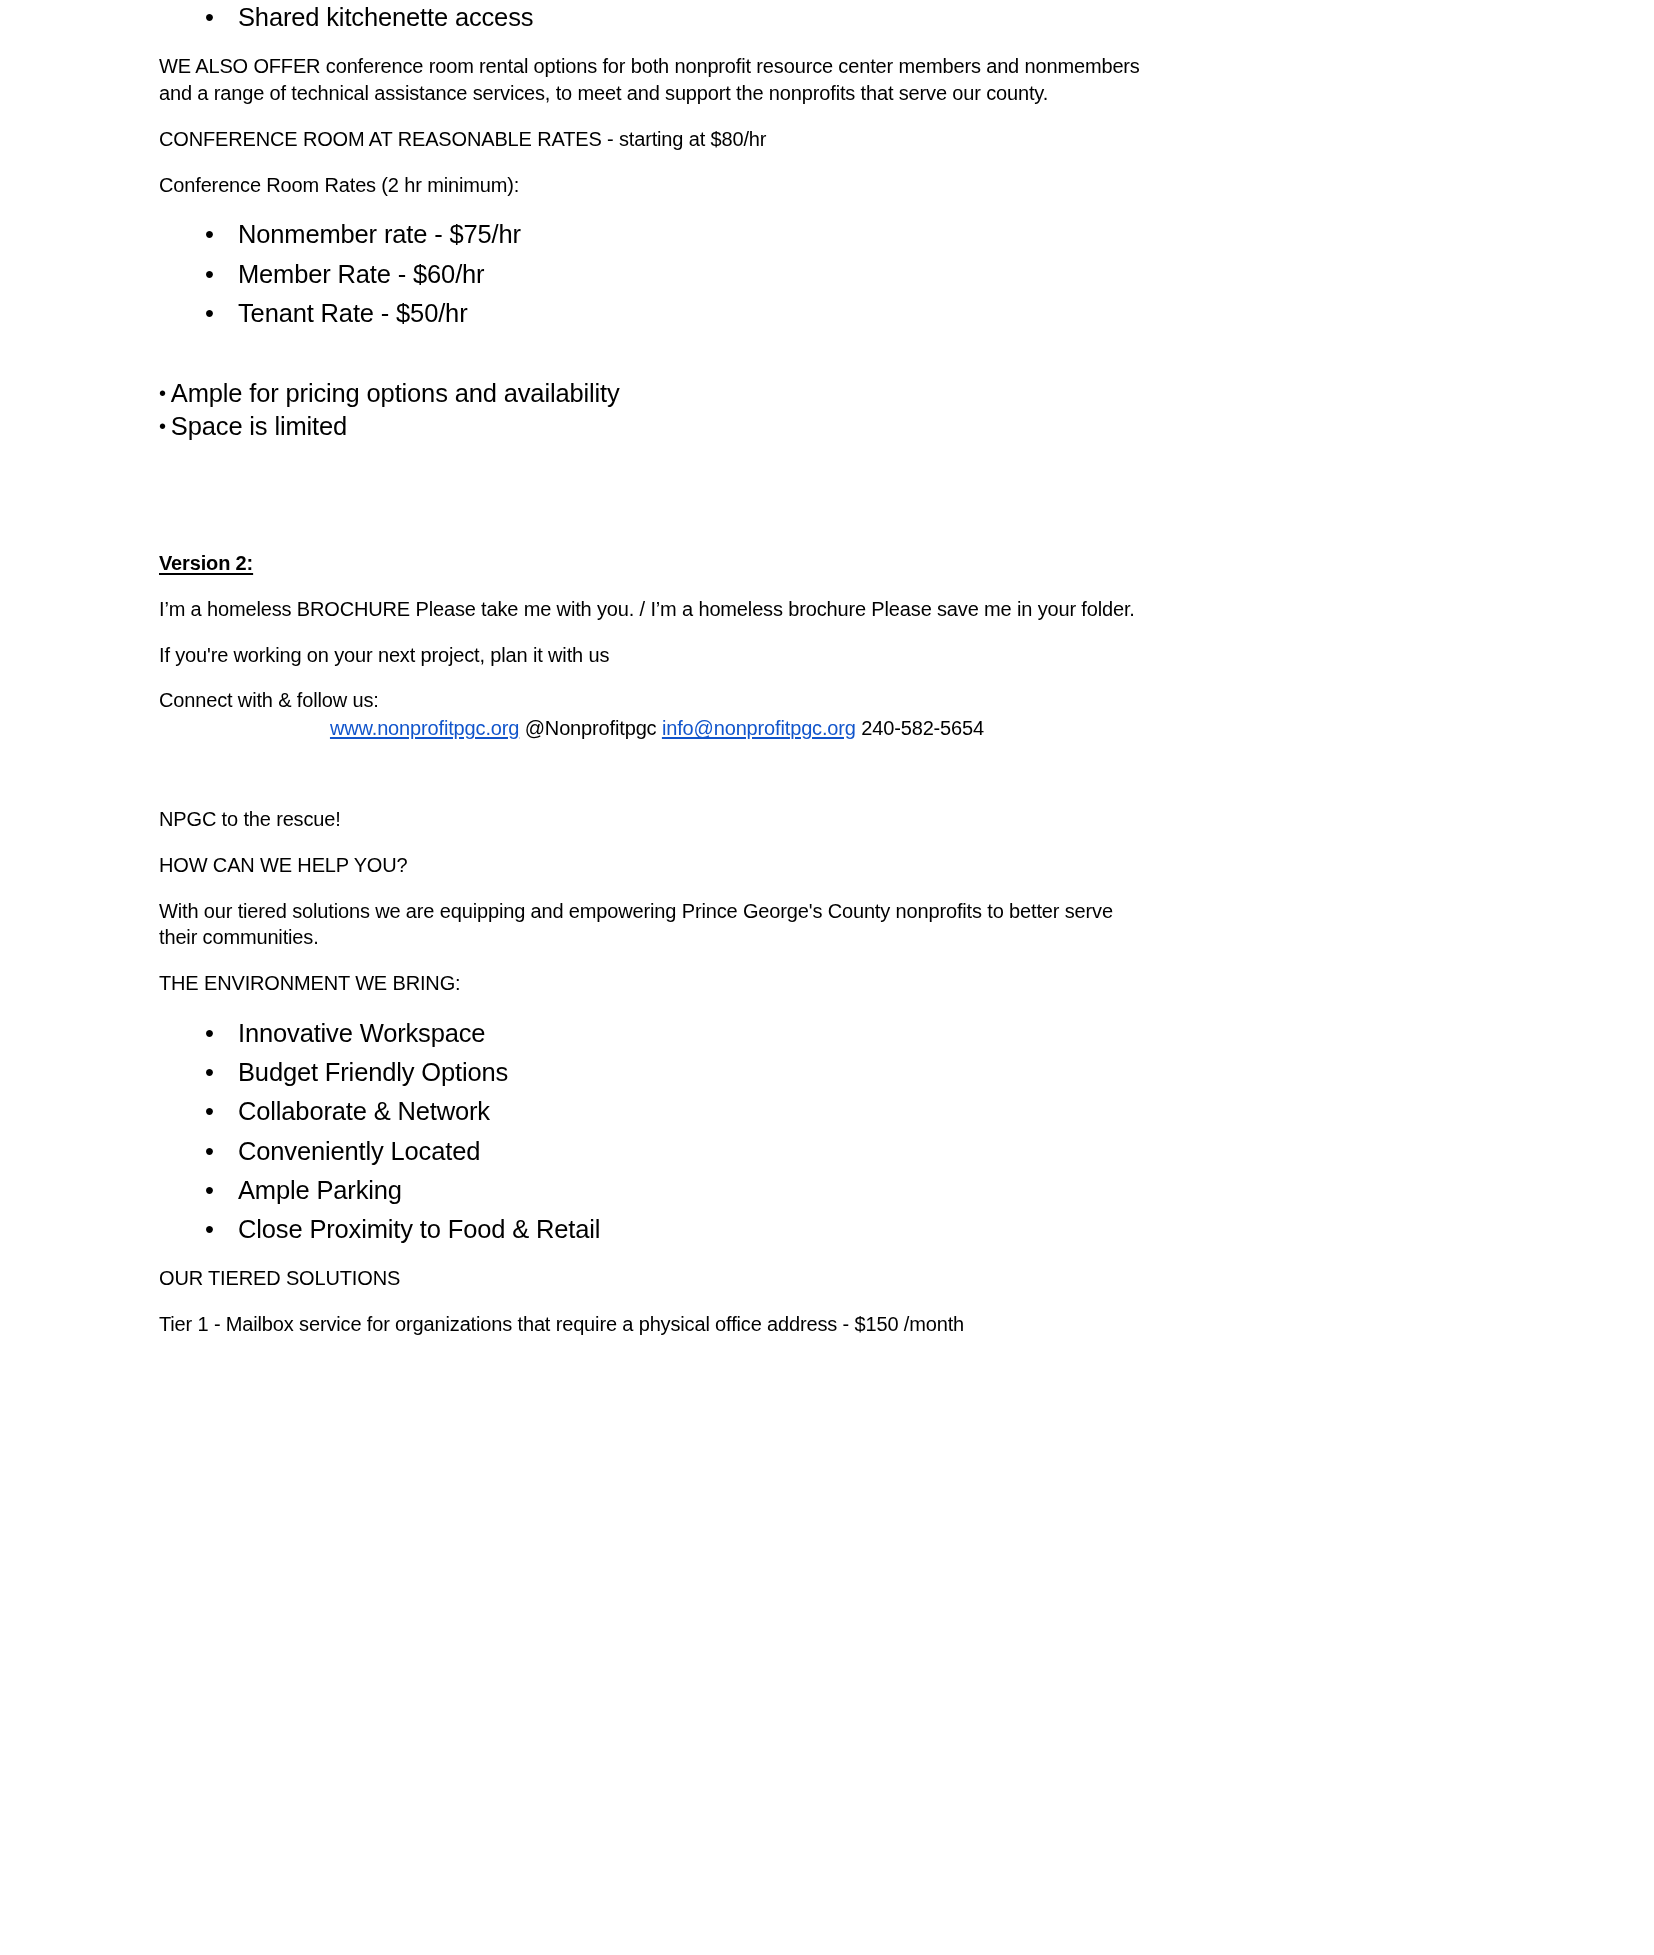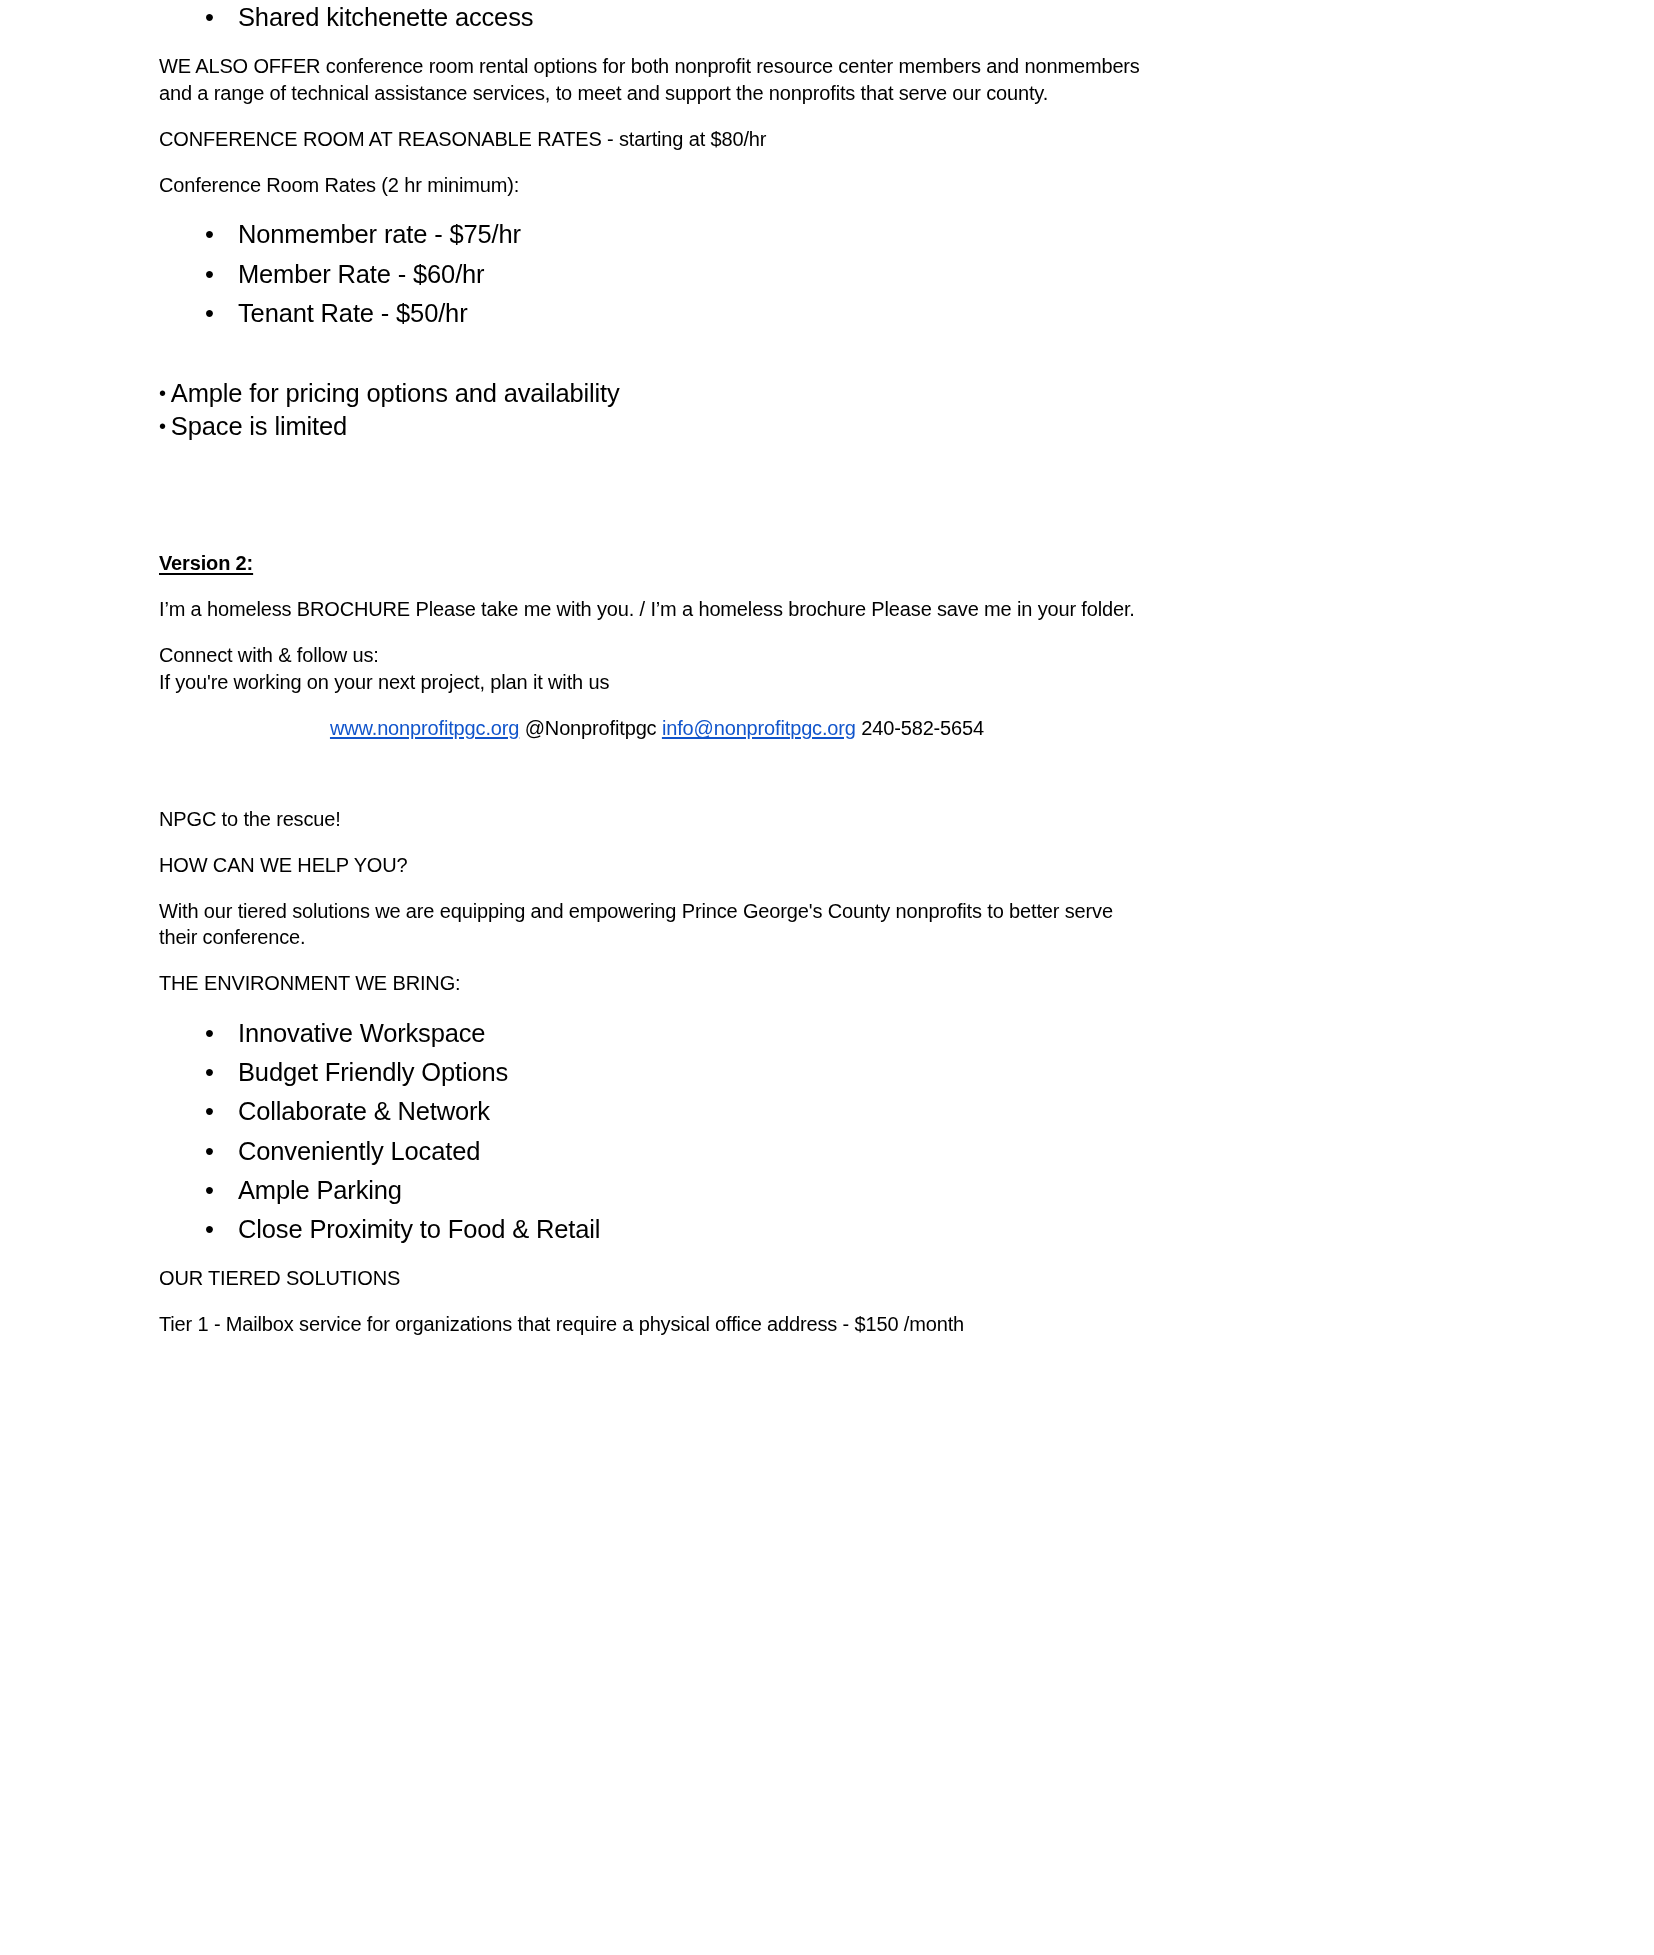--- a/index.html
+++ b/index.html
@@ -124,35 +124,35 @@
 
     <div class="spacer-lg"></div>
     <div class="spacer-md"></div>
 
     <p class="para">
       <span class="underlined">Version 2:</span>
     </p>
 
     <p class="para">I’m a homeless BROCHURE Please take me with you. / I’m a homeless brochure Please save me in your folder.</p>
 
+    <p class="para">If you're working on your next project, plan it with us</p>
+
     <p class="para tight">Connect with &amp; follow us:</p>
-
-    <p class="para">If you're working on your next project, plan it with us</p>
 
     <p class="para indent-1">
       <a class="link" href="#">www.nonprofitpgc.org</a><span class="inline-black"> </span><span class="inline-black">@Nonprofitpgc</span><span class="inline-black"> </span><a class="link" href="#">info@nonprofitpgc.org</a><span class="inline-black"> </span><span class="inline-black">240-582-5654</span>
     </p>
 
     <div class="spacer-md"></div>
 
     <p class="para">NPGC to the rescue!</p>
 
     <p class="para">HOW CAN WE HELP YOU?</p>
 
-    <p class="para">With our tiered solutions we are equipping and empowering Prince George's County nonprofits to better serve their conference.</p>
+    <p class="para">With our tiered solutions we are equipping and empowering Prince George's County nonprofits to better serve their communities.</p>
 
     <p class="para">THE ENVIRONMENT WE BRING:</p>
 
     <ul class="ul">
       <li>
         <span class="bullet">•</span>
         <span>Innovative Workspace</span>
       </li>
       <li>
         <span class="bullet">•</span>

